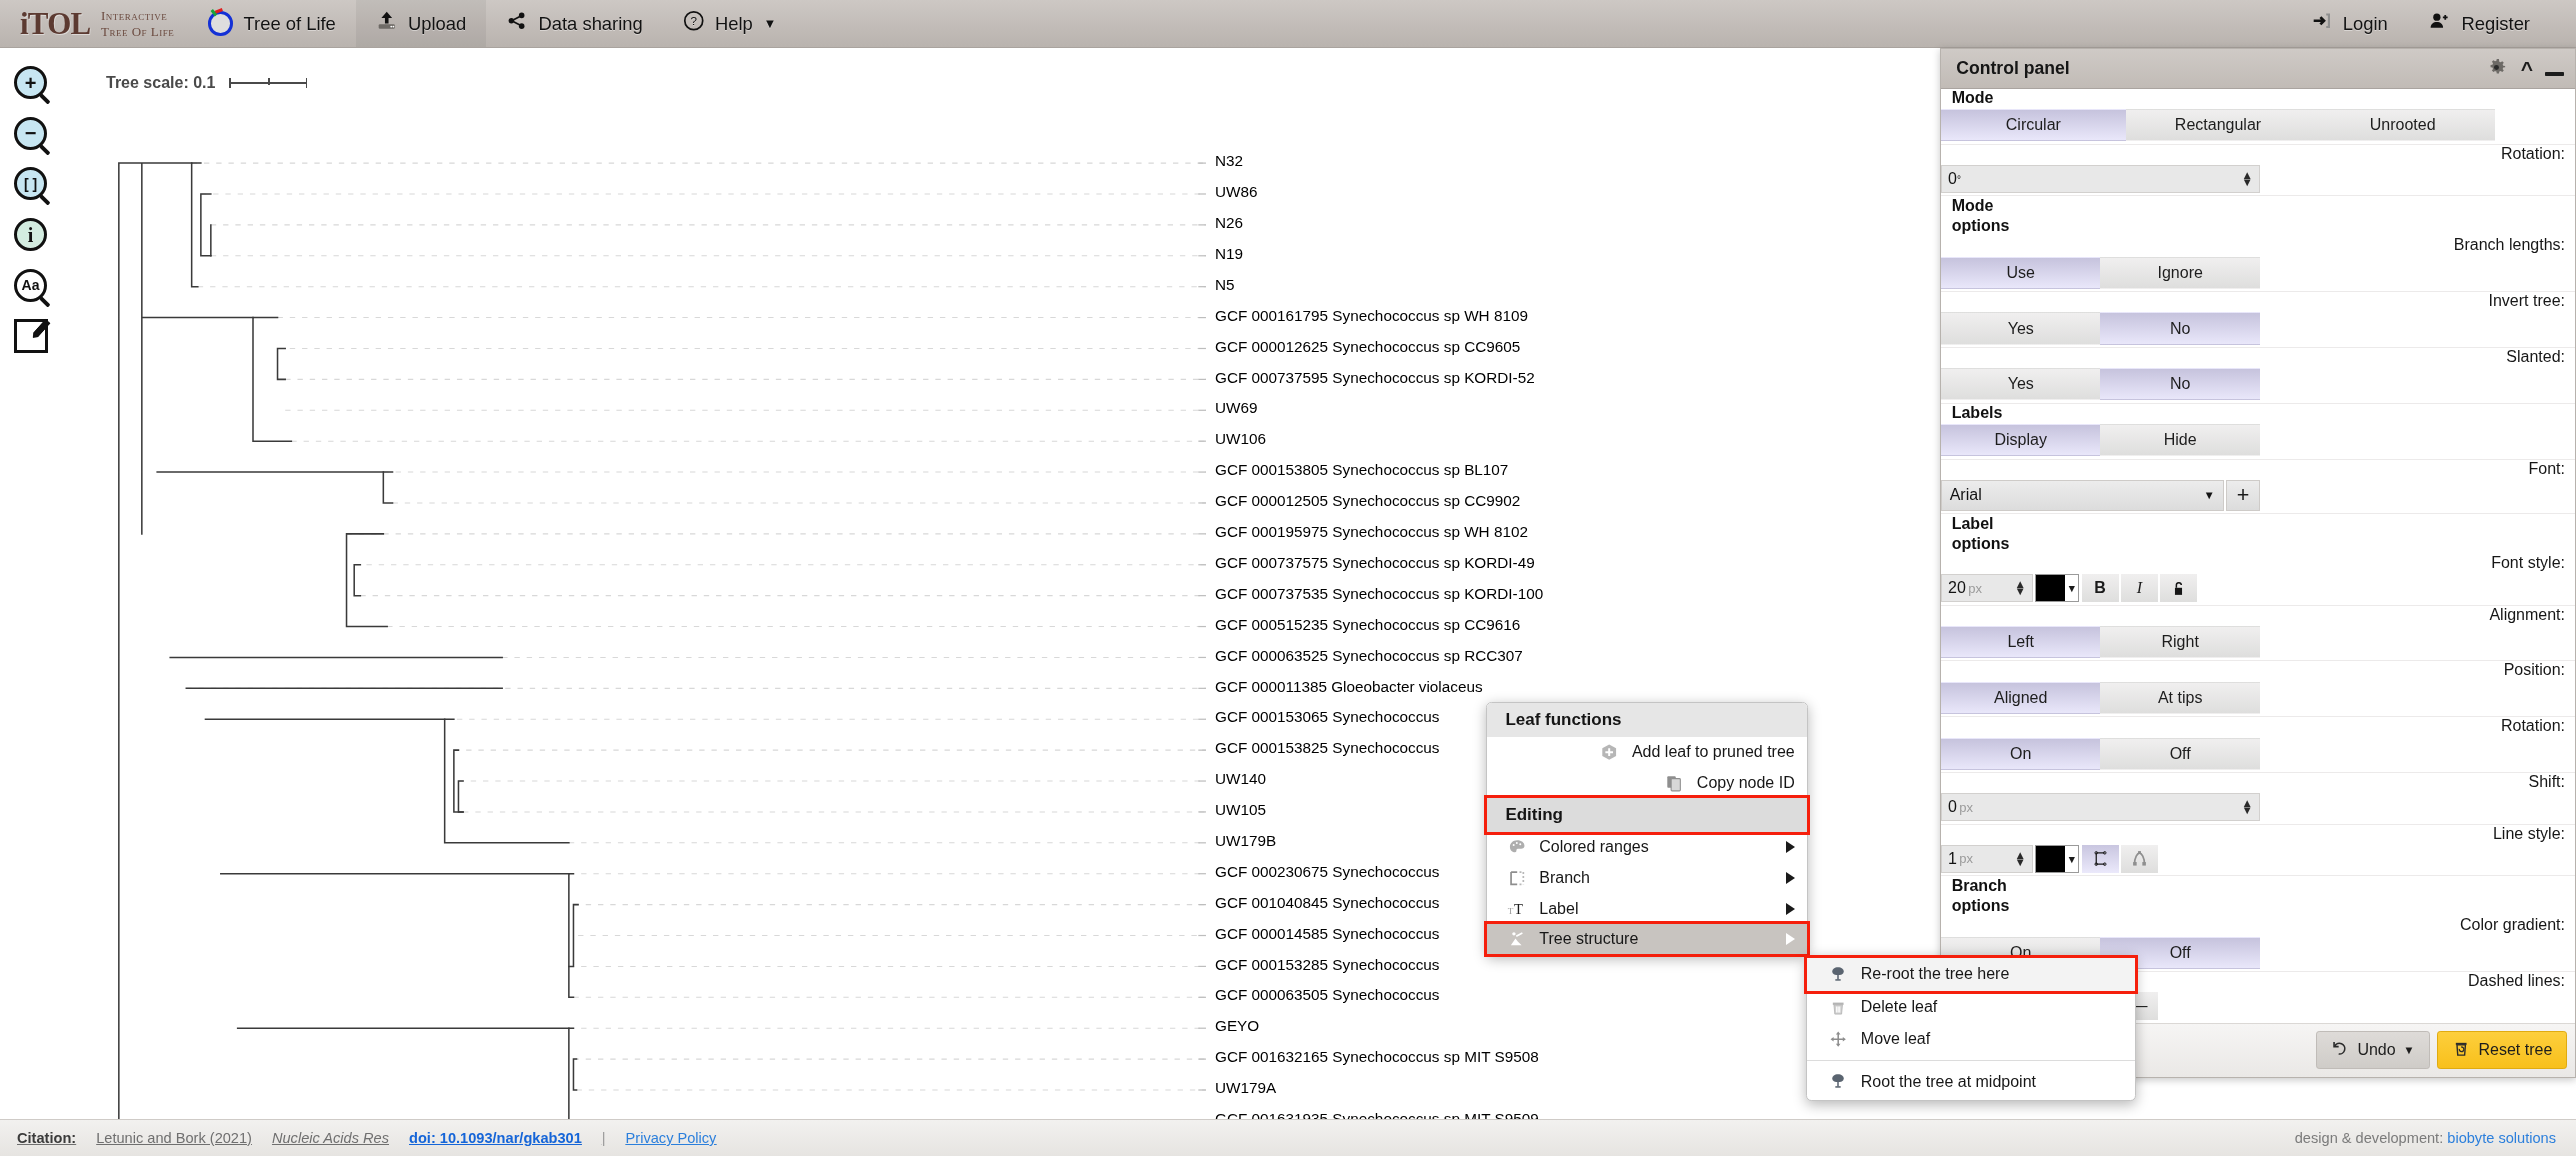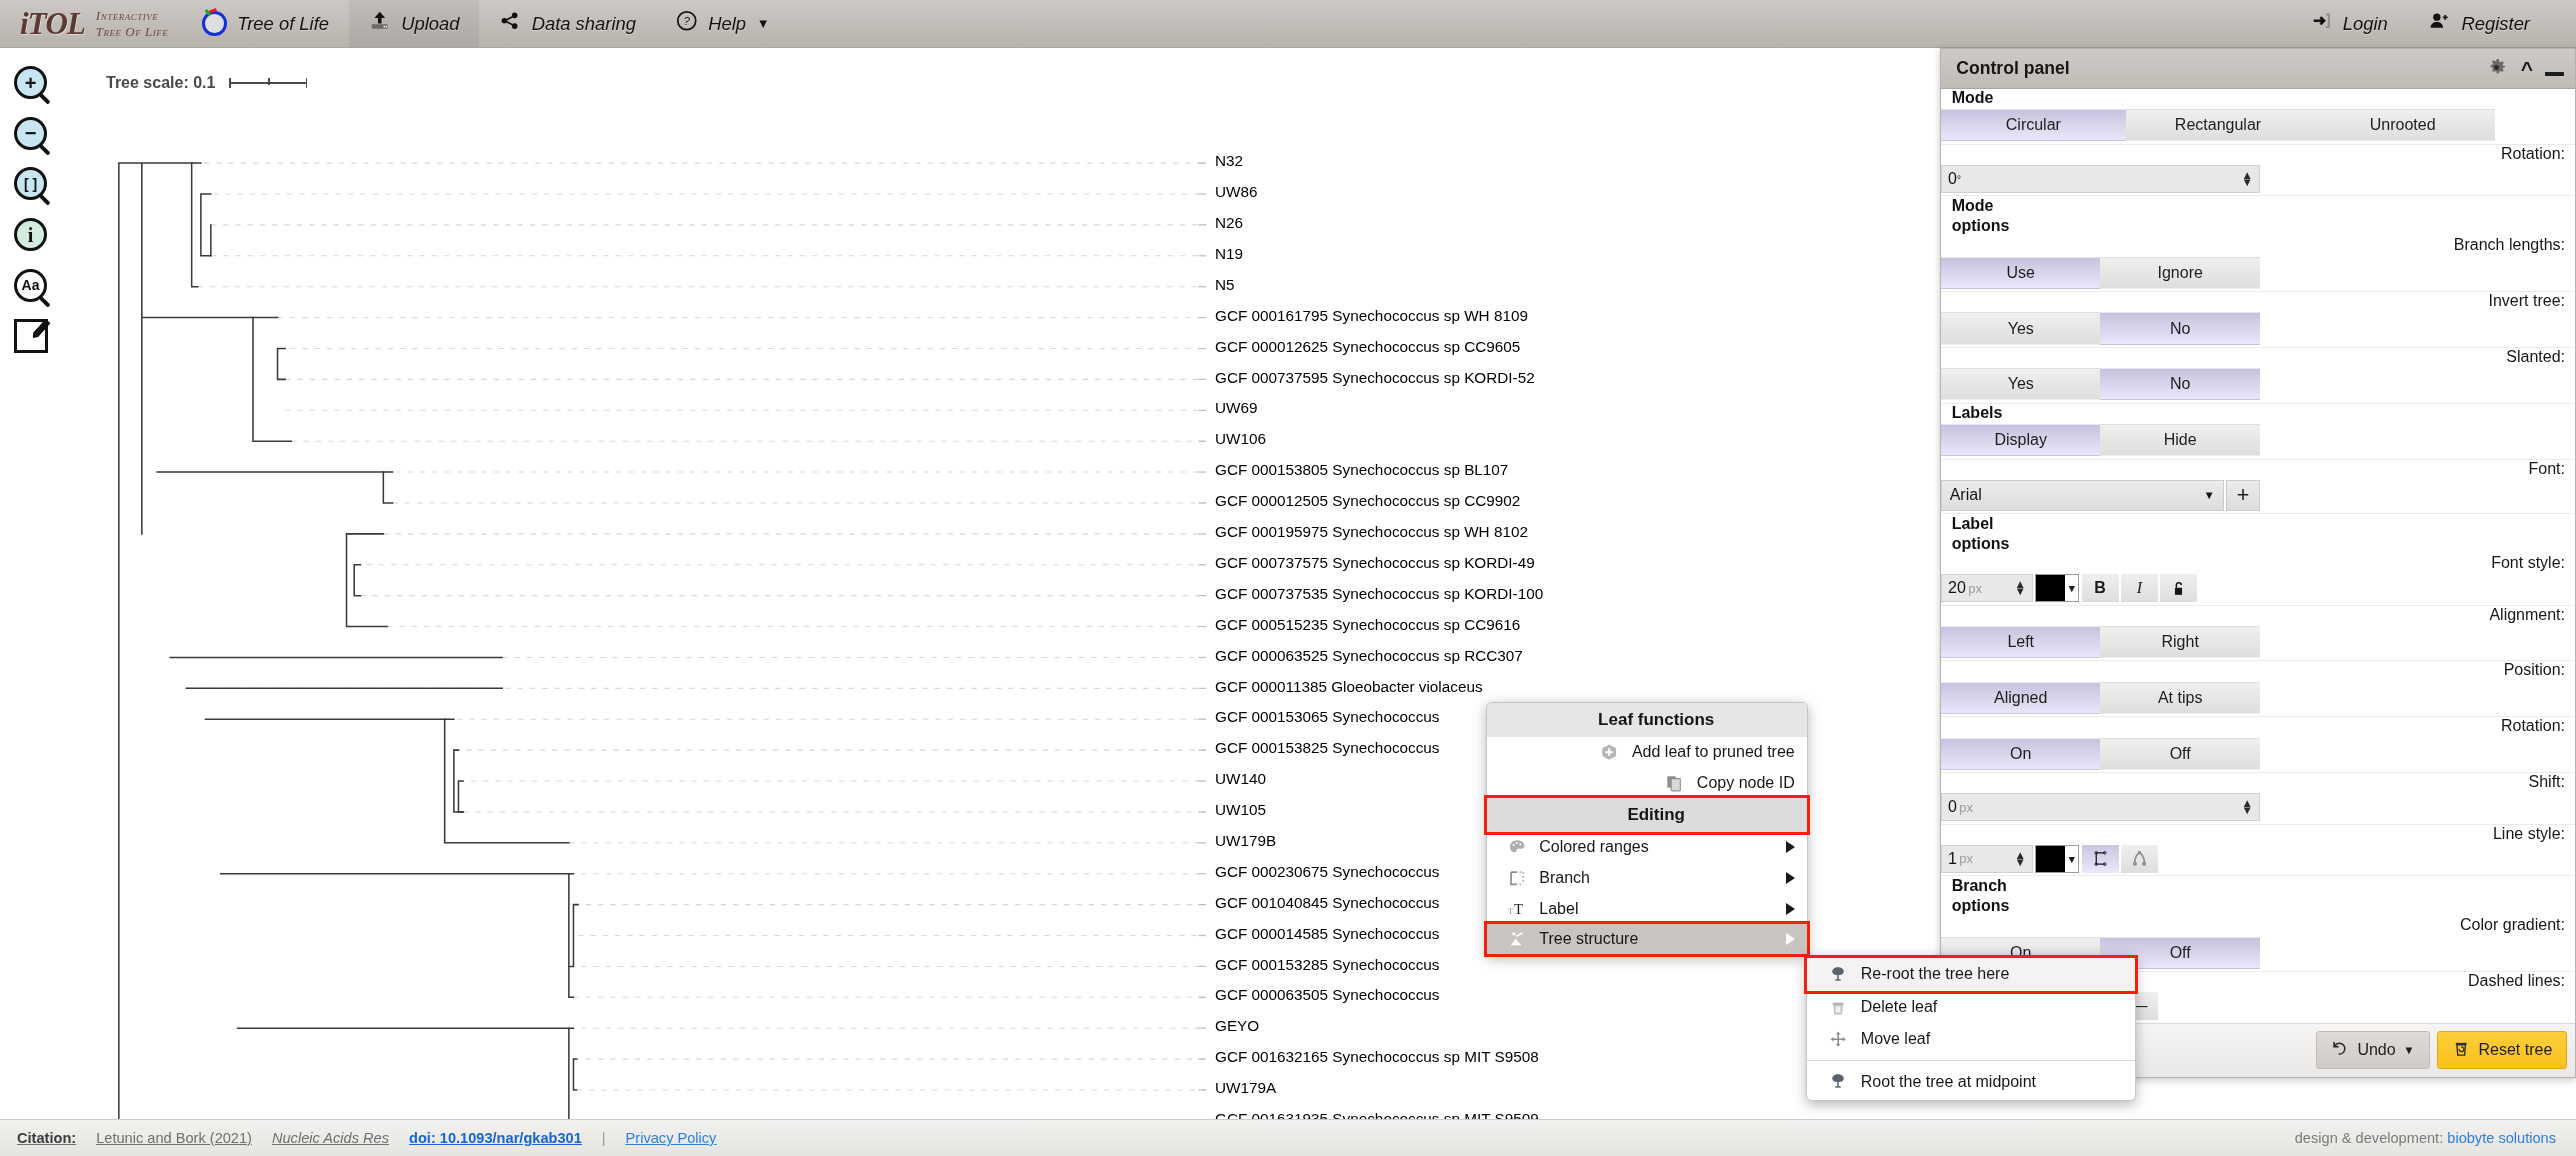--- a/index.html
+++ b/index.html
@@ -12,21 +12,20 @@
   * { box-sizing: border-box; }
 
   
   #topbar {
     position: absolute; top: 0; left: 0;
     width: 2576px; height: 48px;
     background: linear-gradient(to bottom, #cdc8c4 0%, #c2bcb8 55%, #b9b3ae 100%);
     border-bottom: 0.8px solid #a9a39e;
     display: flex; align-items: stretch;
     z-index: 40;
-    font-style: italic;
   }
   .logo-wrap {
     display: flex; align-items: center; padding: 0 14px 0 20px;
   }
   .logo-itol {
     font-family: "Liberation Serif", serif;
     font-size: 31px; font-weight: 700; letter-spacing: -0.8px;
     color: #5c3a31;
     text-shadow: 0.8px 0.8px 0 rgba(255,255,255,.45);
     line-height: 1;
@@ -161,21 +160,21 @@
     border-radius: 5.4px;
     box-shadow: 0 3.8px 12.3px rgba(0,0,0,.28);
     z-index: 60;
     overflow: visible;
     font-size: 16px;
   }
   .ctx-head {
     background: #e6e6e6;
     font-weight: 700; font-size: 17px; color: #151515;
     padding: 7px 0 7px 18.4px;
-    border-top-left-radius: 4.6px; border-top-right-radius: 4.6px; text-align: center;
+    border-top-left-radius: 4.6px; border-top-right-radius: 4.6px;
   }
   .ctx-head.hl {
     border-radius: 0;
     outline: 3.1px solid #f51f0c;
     background: #dcdcdc;
     position: relative; z-index: 2;
   }
   .ctx-item {
     display: flex; align-items: center; gap: 12.3px;
     padding: 6.1px 12.3px 6.1px 20px;

